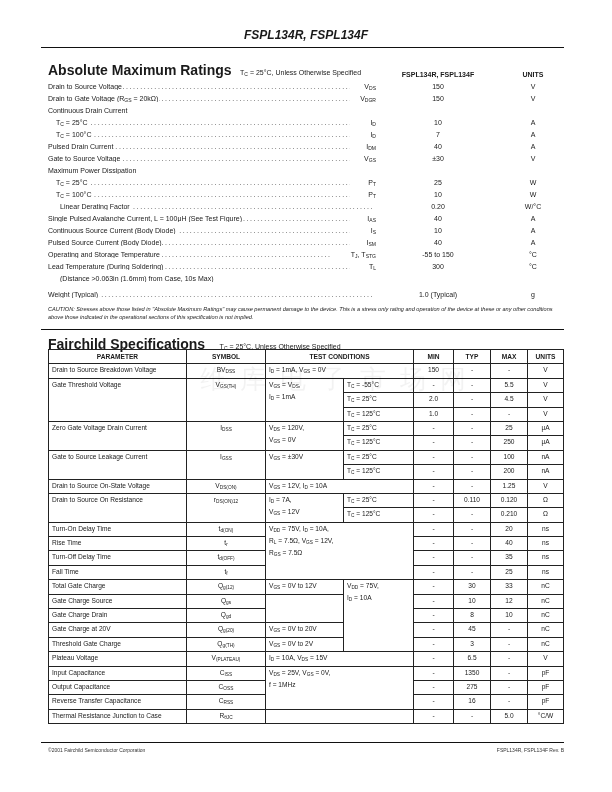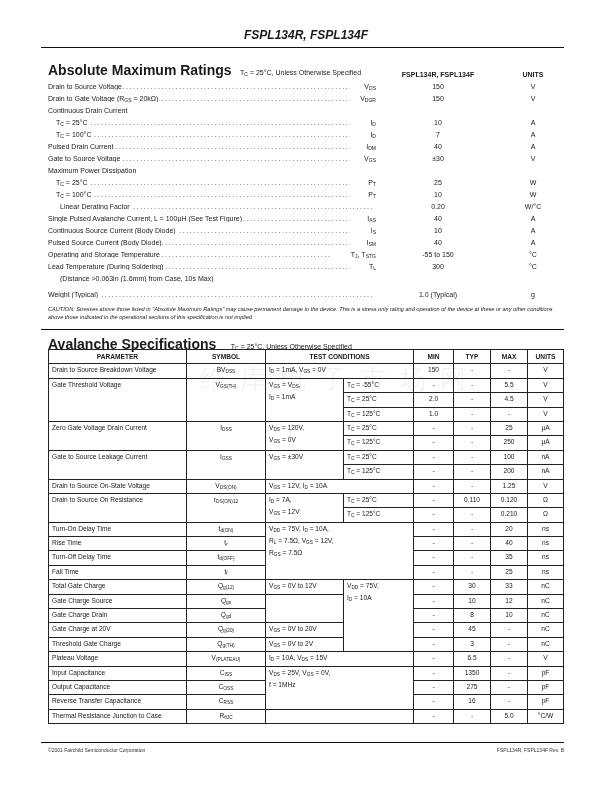--- a/index.html
+++ b/index.html
@@ -151,21 +151,21 @@
       <div class="amr-label"><span class="lbl"><span>Weight (Typical)</span></span><span class="dots">................................................................................................................................................................</span></div>
       <div class="amr-val">1.0 (Typical)</div>
       <div class="amr-unit">g</div>
     </div>
   </div>
 
 <div class="caution">CAUTION: Stresses above those listed in "Absolute Maximum Ratings" may cause permanent damage to the device. This is a stress only rating and operation of the device at these or any other conditions above those indicated in the operational sections of this specification is not implied.</div>
 <div class="rule" style="top:329px;height:1px;"></div>
 
 <div class="abs" style="left:48px;top:335px;white-space:nowrap;">
-  <span class="sec-title">Avalanche Specifications</span>
+  <span class="sec-title">Fairchild Specifications</span>
   <span class="sec-cond" style="margin-left:10px;"><span>T</span><sub>C</sub><span> = 25°C, Unless Otherwise Specified</span></span>
 </div>
 
 <table class="es" id="es">
   <colgroup>
     <col style="width:138px">
       <col style="width:79px">
       <col style="width:78px">
       <col style="width:70px">
     <col style="width:40px">

